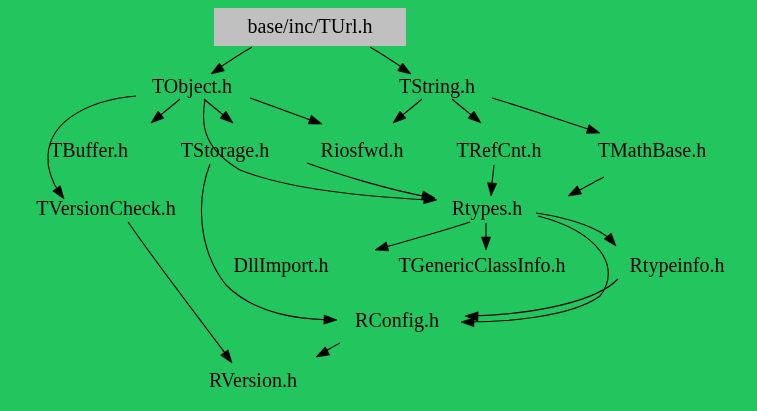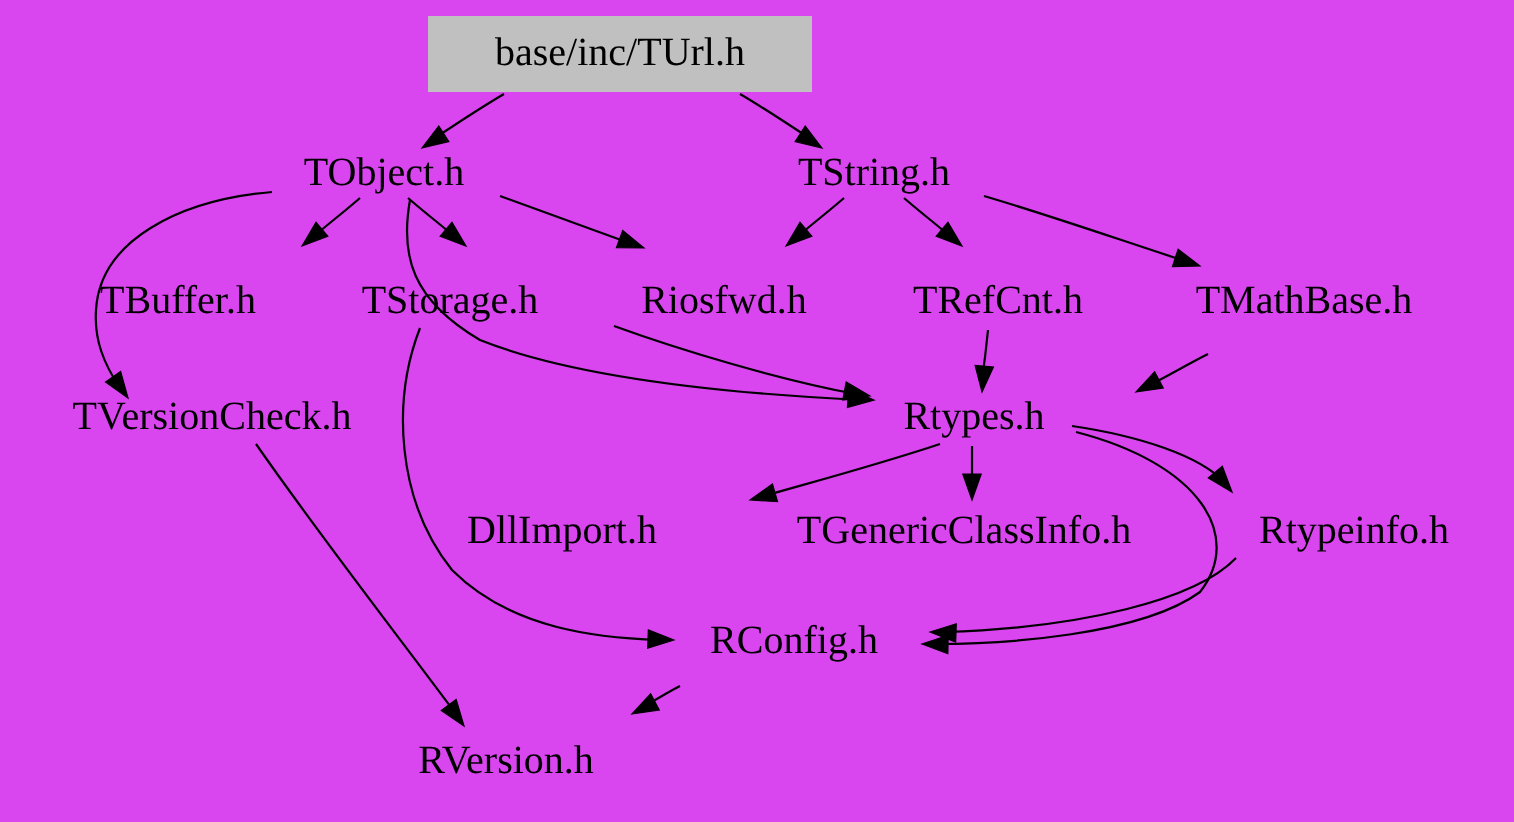--- a/index.html
+++ b/index.html
@@ -4,21 +4,21 @@
 <style>
   html, body {
     margin: 0;
     padding: 0;
     background: #ffffff;
   }
   #graph-root {
     position: relative;
     width: 757px;
     height: 411px;
-    background: #d946ef;
+    background: #22c55e;
     overflow: hidden;
     font-family: "Liberation Serif", "DejaVu Serif", serif;
   }
   #graph-svg {
     position: absolute;
     left: 0;
     top: 0;
     width: 757px;
     height: 411px;
   }

